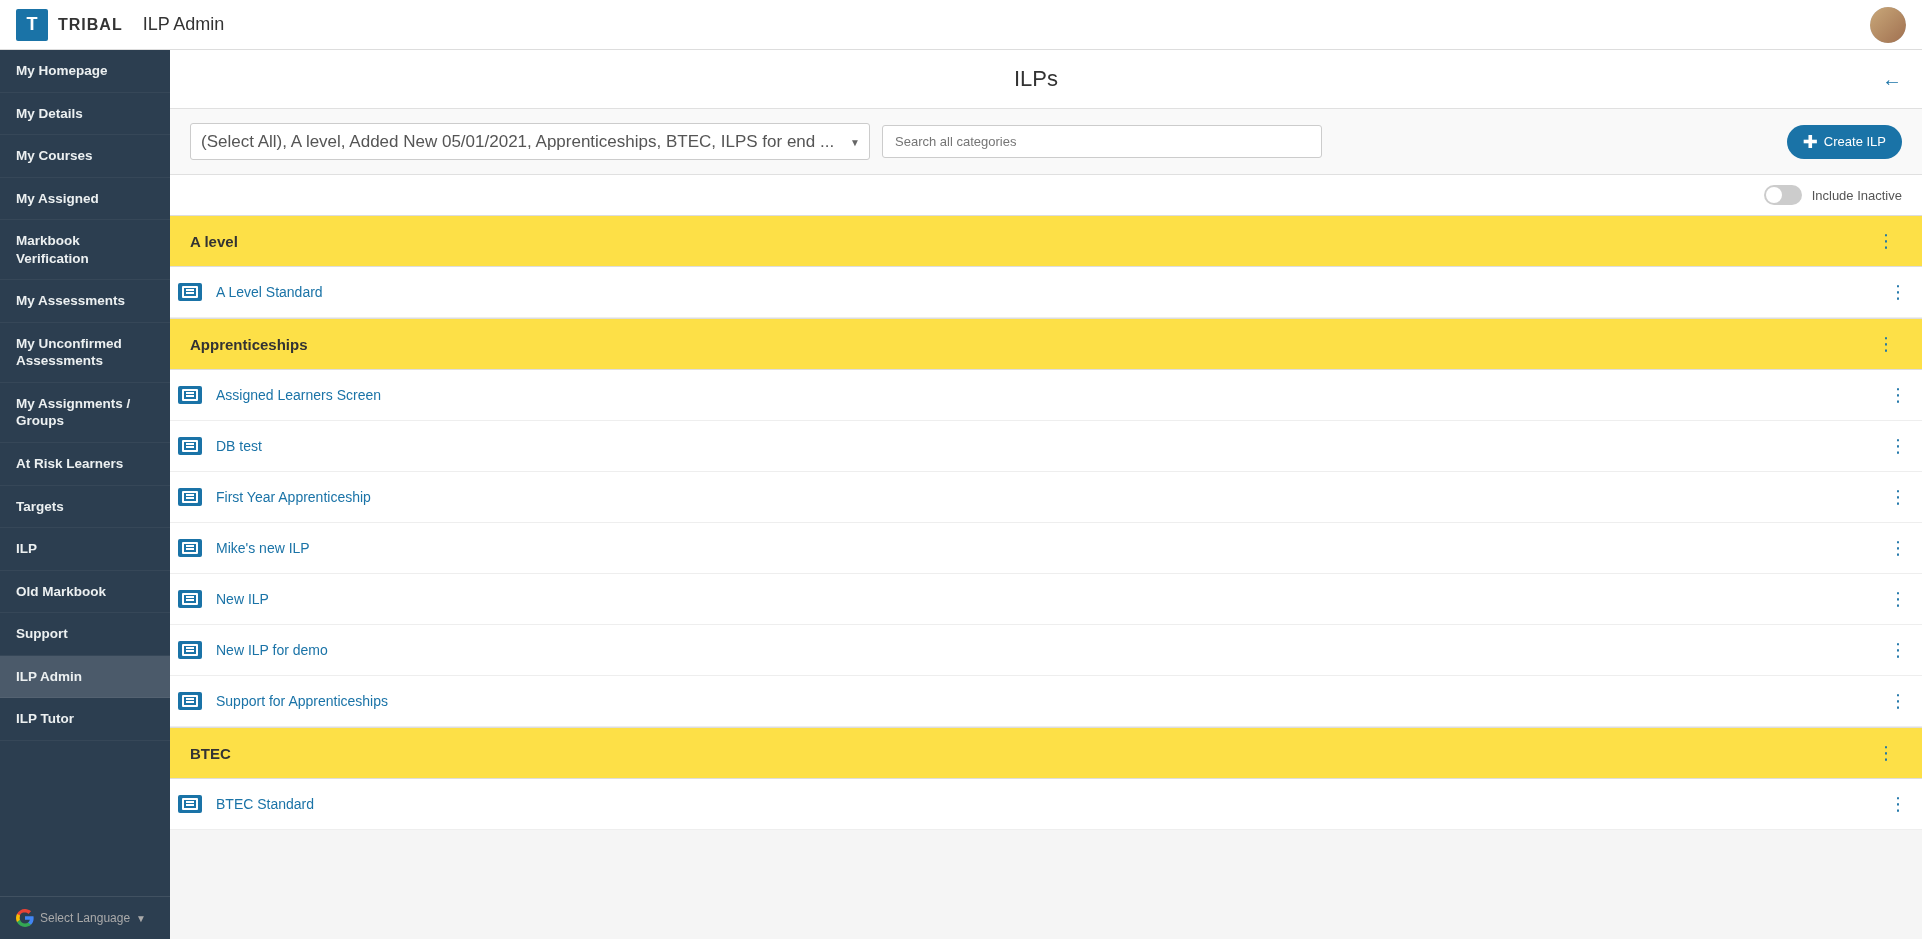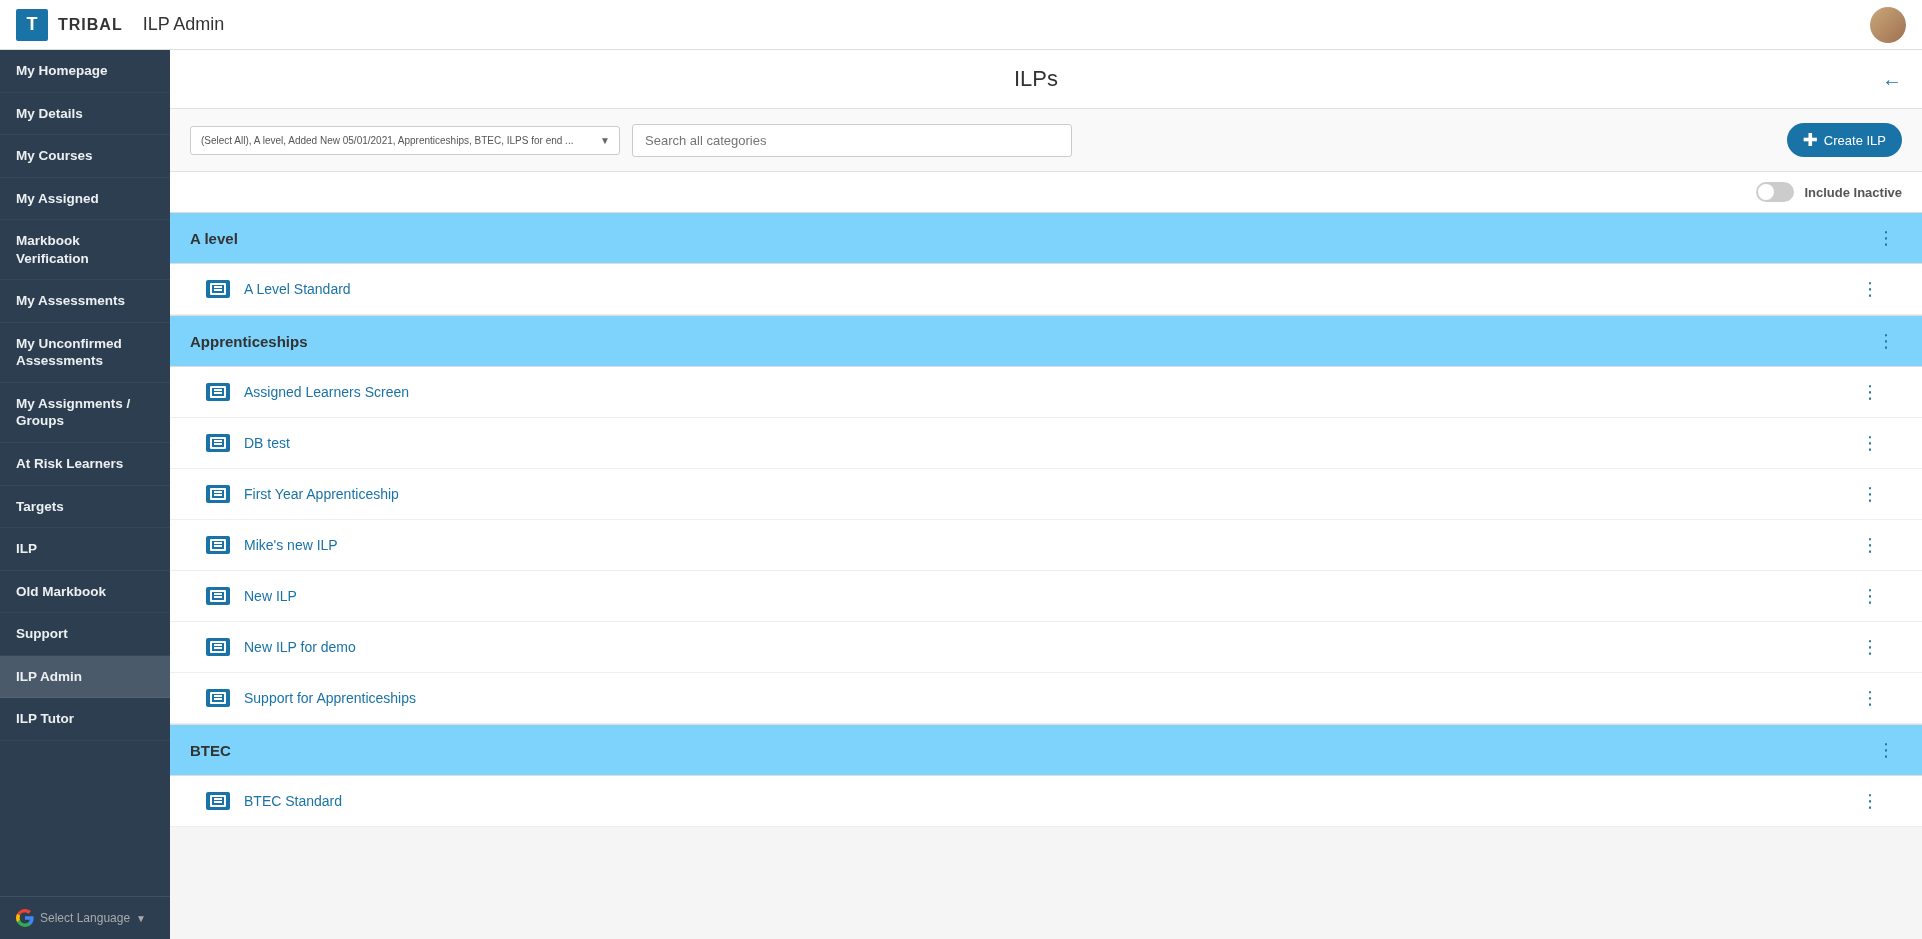--- a/index.html
+++ b/index.html
@@ -144,21 +144,21 @@
       display: flex;
       align-items: center;
       gap: 12px;
       background: #f9f9f9;
       border-bottom: 1px solid #e0e0e0;
     }
     .filter-select {
       border: 1px solid #ccc;
       background: #fff;
       padding: 8px 30px 8px 10px;
-      font-size: 10px;
+      font-size: 17px;
       color: #555;
       cursor: pointer;
       appearance: none;
       -webkit-appearance: none;
       position: relative;
       min-width: 430px;
       border-radius: 3px;
     }
     .filter-select-wrapper {
       position: relative;
@@ -203,21 +203,20 @@
     
     .include-inactive-bar {
       display: flex;
       justify-content: flex-end;
       align-items: center;
       padding: 10px 20px;
       gap: 10px;
       font-size: 13px;
       color: #555;
       background: #fff;
-      font-weight: bold;
     }
     .toggle-switch {
       width: 38px;
       height: 20px;
       background: #ccc;
       border-radius: 10px;
       position: relative;
       cursor: pointer;
     }
     .toggle-switch::after {
@@ -228,21 +227,21 @@
       background: #fff;
       border-radius: 50%;
       top: 2px;
       left: 2px;
       transition: left 0.2s;
     }
     .category-header {
       display: flex;
       align-items: center;
       padding: 12px 20px;
-      background: #7dd3fc;
+      background: #fde047;
       border-top: 1px solid #ddd;
       border-bottom: 1px solid #ddd;
     }
     .category-name {
       font-size: 15px;
       font-weight: 600;
       color: #333;
       flex: 1;
     }
     .three-dots-btn {
@@ -252,21 +251,21 @@
       color: #1a73a7;
       font-size: 18px;
       padding: 2px 6px;
       letter-spacing: 1px;
     }
 
     
     .ilp-row {
       display: flex;
       align-items: center;
-      padding: 12px 36px;
+      padding: 12px 8px;
       border-bottom: 1px solid #eee;
       background: #fff;
     }
     .ilp-icon {
       width: 24px;
       height: 18px;
       background: #1a73a7;
       border-radius: 2px;
       margin-right: 14px;
       flex-shrink: 0;

